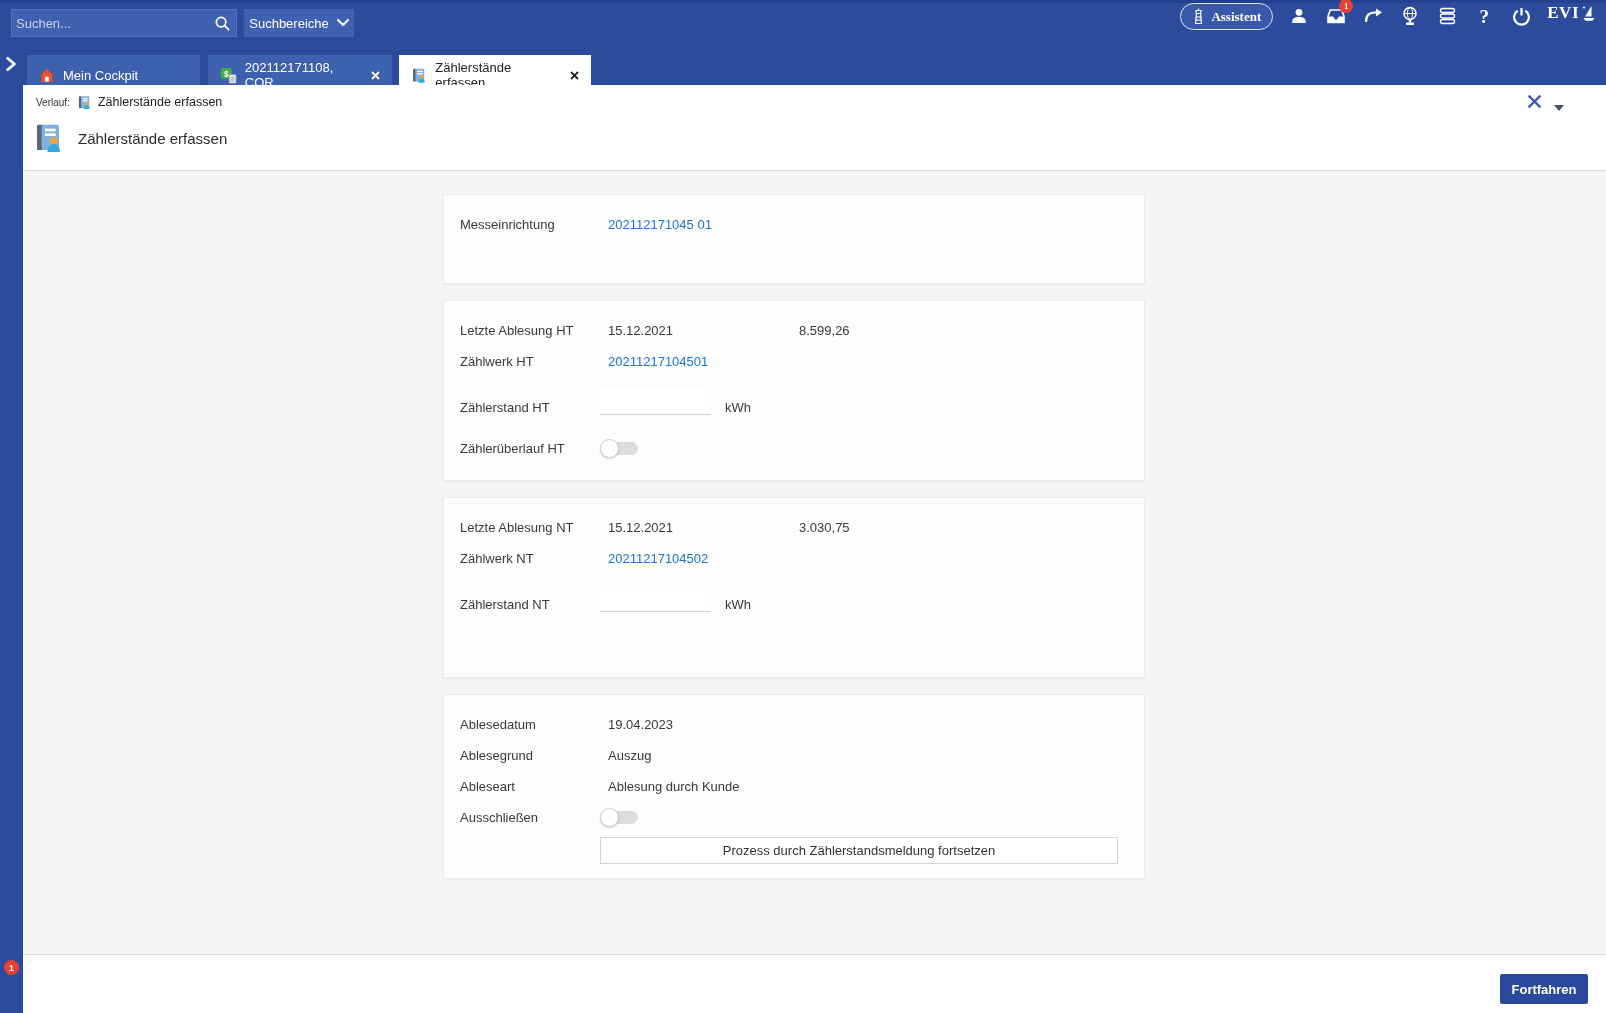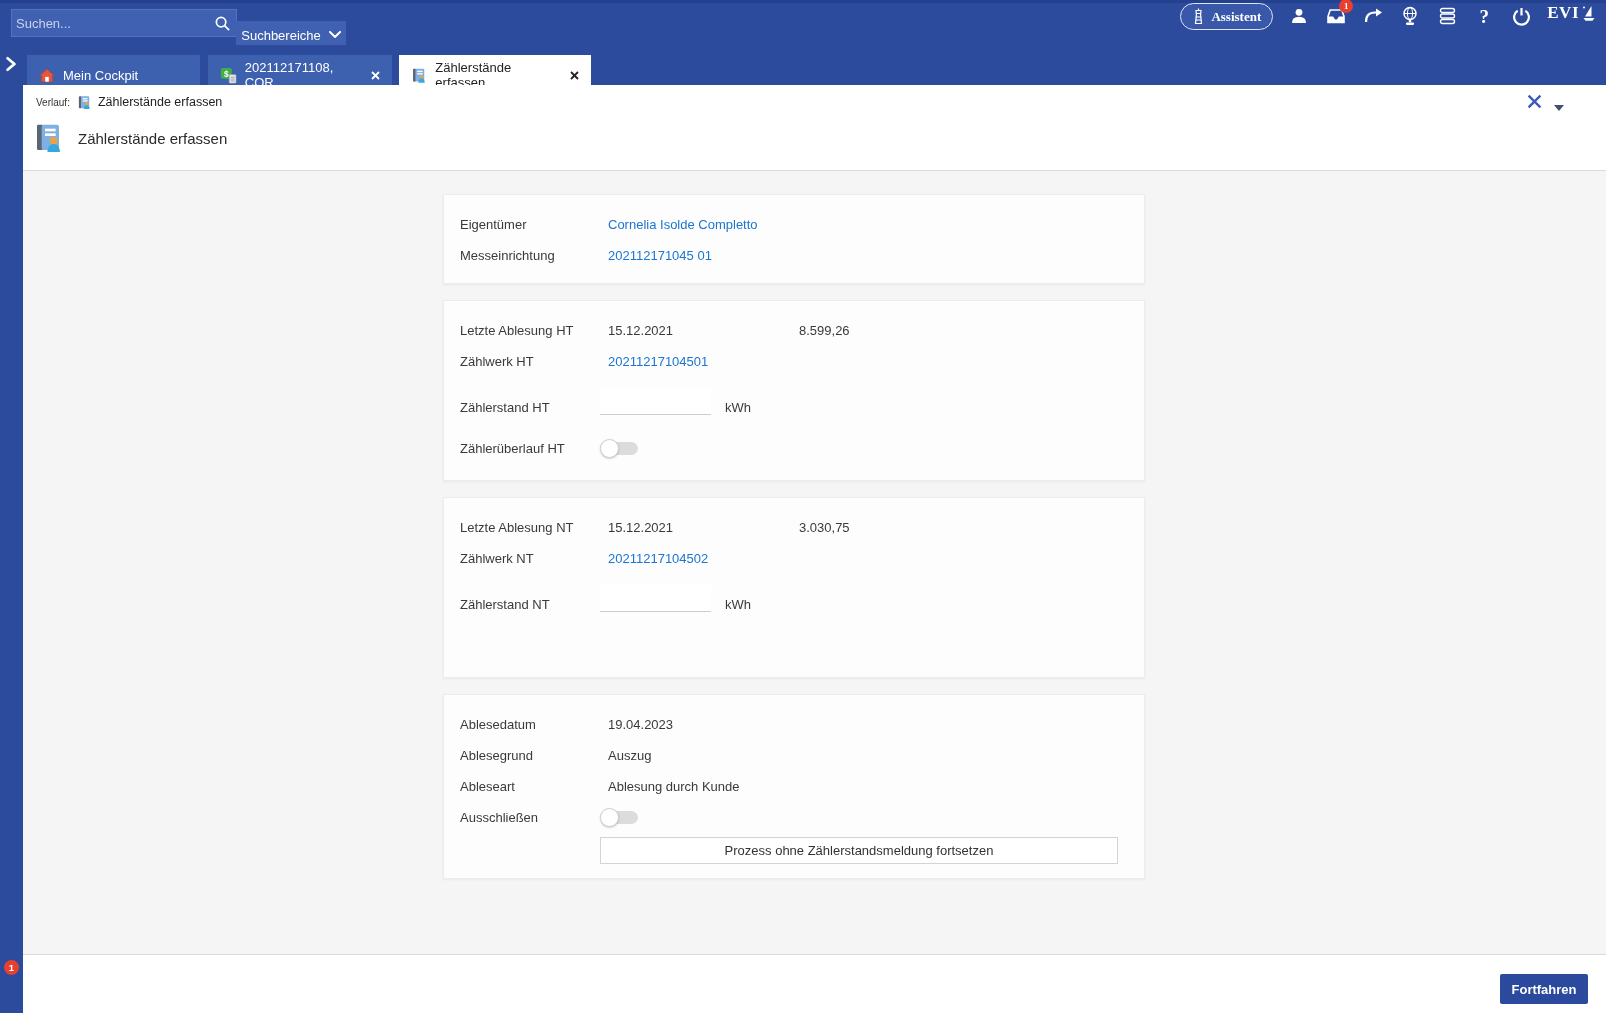--- a/index.html
+++ b/index.html
@@ -8,23 +8,23 @@
 
   
   .topbar { position:absolute; top:0; left:0; width:1606px; height:45px;
             background:#2c4b9d; border-top:3px solid #24418f; }
   .searchbox { position:absolute; left:11px; top:6px; width:226px; height:28px;
                background:#4061b1; border:1px solid #5573bd; display:flex; align-items:center; }
   .searchbox input { flex:1; background:transparent; border:none; outline:none;
                      color:#fff; font-size:13px; padding:0 4px; font-family:inherit; }
   .searchbox input::placeholder { color:#c7d2ec; }
   .searchbox .mag { width:28px; display:flex; align-items:center; justify-content:center; cursor:pointer; }
-  .areas-btn { position:absolute; left:236px; top:6px; width:110px; height:28px; background:#4061b1;
+  .areas-btn { position:absolute; left:244px; top:6px; width:110px; height:28px; background:#4061b1;
                color:#fff; font-size:13px; display:flex; align-items:center; justify-content:center;
-               gap:8px; cursor:pointer;margin-top:12px; }
+               gap:8px; cursor:pointer; }
   .top-right { position:absolute; right:10px; top:0; height:45px; display:flex; align-items:flex-start; gap:15px;font-family:Liberation Serif, serif; }
   .assist-pill { height:27px; border:1.5px solid #dfe6f4; border-radius:14px; background:#3a58aa;
                  display:flex; align-items:center; gap:6px; padding:0 11px; color:#fff;
                  font-size:13px; font-weight:bold; cursor:pointer; }
   .tb-ico { position:relative; display:flex; align-items:center; justify-content:center;
             width:22px; height:26px; cursor:pointer; color:#fff; }
   .tb-badge { position:absolute; top:-4px; right:-6px; min-width:14px; height:14px; border-radius:7px;
               background:#e8402f; color:#fff; font-size:9px; font-weight:bold;
               display:flex; align-items:center; justify-content:center; padding:0 3px; }
   .qmark { font-size:19px; font-weight:bold; color:#fff; line-height:1; }
@@ -284,24 +284,20 @@
         <path d="M10.8 22.5 q0.4-6 4.7-6 q4.3 0 4.7 6 z" fill="#35a8dc"></path>
       </svg>
       <span class="page-title">Zählerstände erfassen</span>
     </div>
   </div>
 
   <div class="content">
 
     <div class="card card1">
       <div class="frow">
-        <span class="lbl">Eigentümer</span>
-        <span class="val link">Cornelia Isolde Completto</span>
-      </div>
-      <div class="frow">
         <span class="lbl">Messeinrichtung</span>
         <span class="val link">202112171045 01</span>
       </div>
     </div>
 
     <div class="card card2">
       <div class="frow">
         <span class="lbl">Letzte Ablesung HT</span>
         <span class="val">15.12.2021</span>
         <span class="extra">8.599,26</span>
@@ -354,21 +350,21 @@
         <span class="lbl">Ableseart</span>
         <span class="val">Ablesung durch Kunde</span>
       </div>
       <div class="frow">
         <span class="lbl">Ausschließen</span>
         <div class="toggle">
           <div class="track"></div>
           <div class="knob"></div>
         </div>
       </div>
-      <button class="skip-btn">Prozess ohne Zählerstandsmeldung fortsetzen</button>
+      <button class="skip-btn">Prozess durch Zählerstandsmeldung fortsetzen</button>
     </div>
 
   </div>
 
   <div class="footer">
     <button class="continue-btn">Fortfahren</button>
   </div>
 </div>
 
 </body></html>

